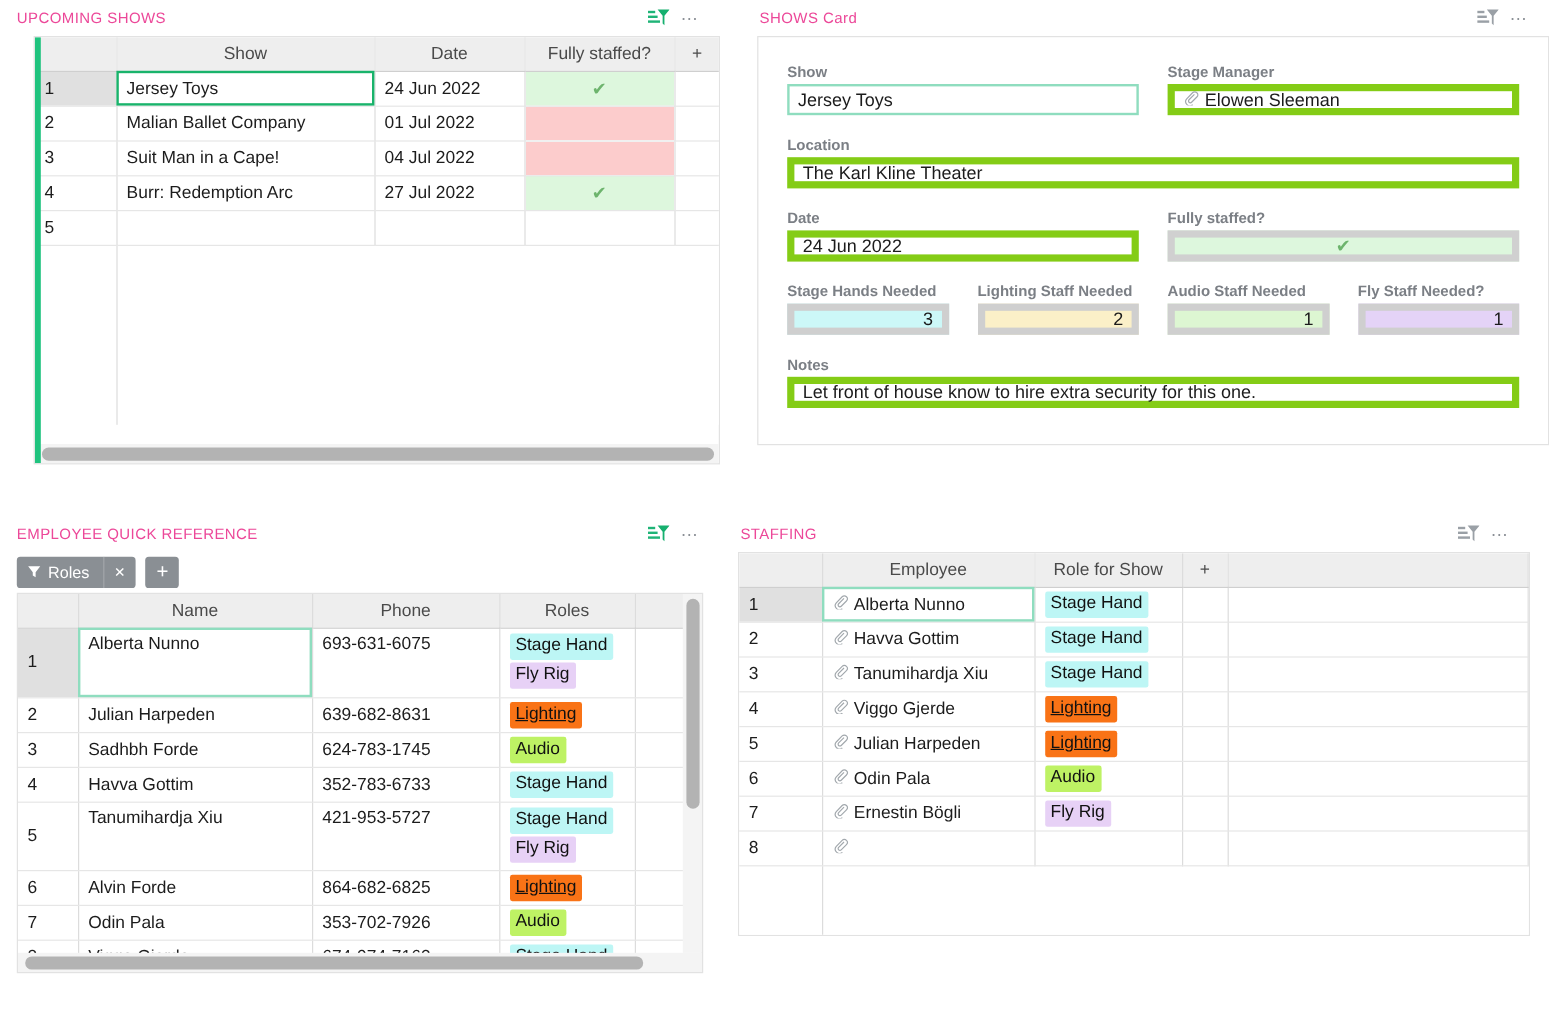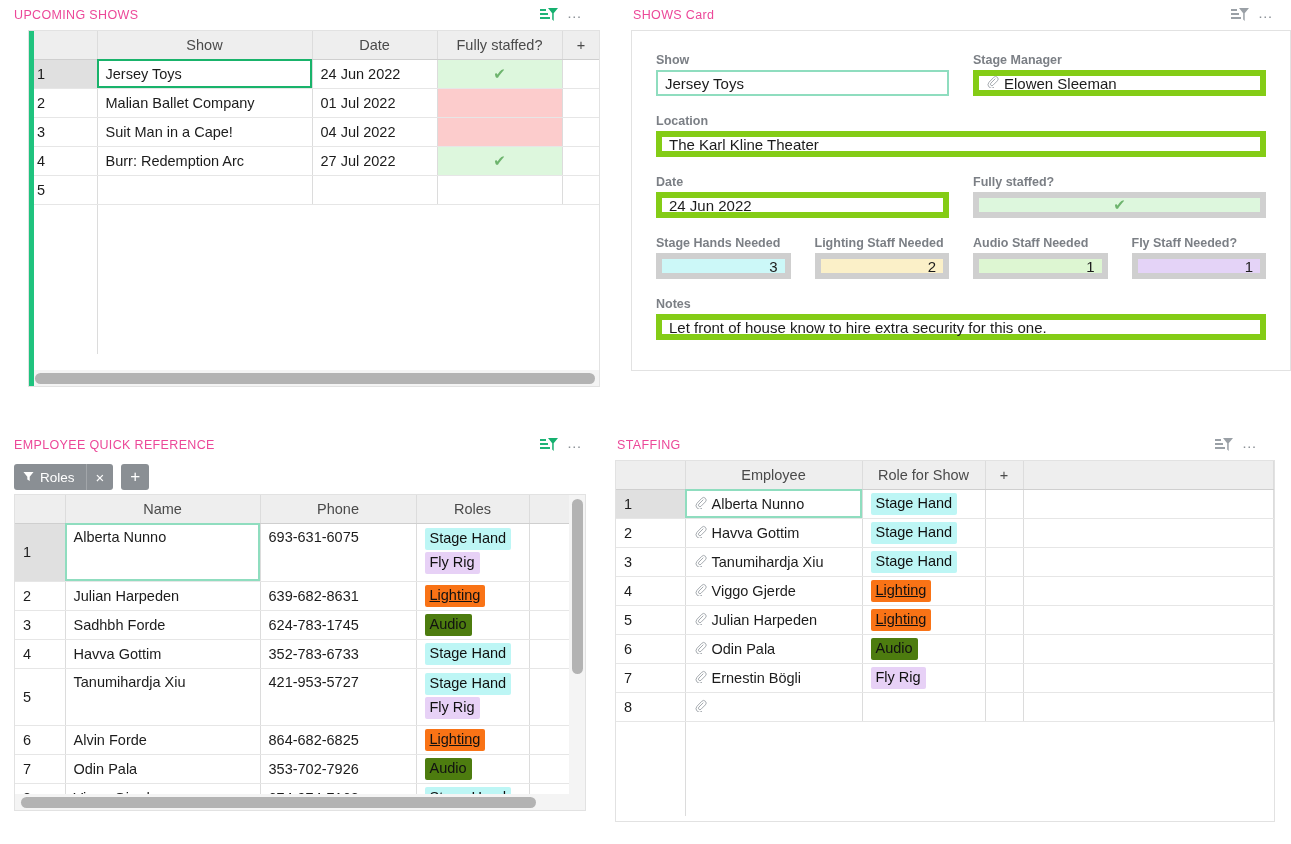--- a/index.html
+++ b/index.html
@@ -104,21 +104,21 @@
     padding: 1px 5px 2px 5px;
     font-size: 14.5px;
     line-height: 19px;
     border-radius: 2px;
     color: #111;
     margin: 1px 0;
   }
   .b-stage { background: #bdf6f5; }
   .b-fly   { background: #e7d1f6; }
   .b-light { background: #f97316; text-decoration: underline; }
-  .b-audio { background: #4d7c0f; }
+  .b-audio { background: #bef264; }
 
   .cellbg-green { background: #ddf7dd !important; }
   .cellbg-red   { background: #fccccc !important; }
   .tick { color: #6db46d; font-size: 15px; }
 
   .clip {
     display: inline-block;
     color: #9aa0a6;
     font-size: 14px;
     margin-right: 5px;
@@ -513,21 +513,21 @@
           <rect x="0" y="6" width="8" height="2" fill="#9aa0a6"></rect>
           <rect x="0" y="10" width="10" height="2" fill="#9aa0a6"></rect>
           <path d="M8 1 L18 1 L13.7 6.2 L13.7 14 L12.2 12.6 L12.2 6.2 Z" fill="#9aa0a6"></path>
         </svg>
       </div>
       <div class="head-icon">
         <span class="dots">…</span>
       </div>
     </div>
 
-    <div class="grid-wrap" style="height:362px;position:relative;">
+    <div class="grid-wrap" style="height:320px;position:relative;">
       <table class="grid">
         <colgroup>
             <col style="width:69px">
             <col style="width:177px">
             <col style="width:123px">
             <col style="width:38px">
             <col>
           </colgroup>
         <thead>
           <tr>

